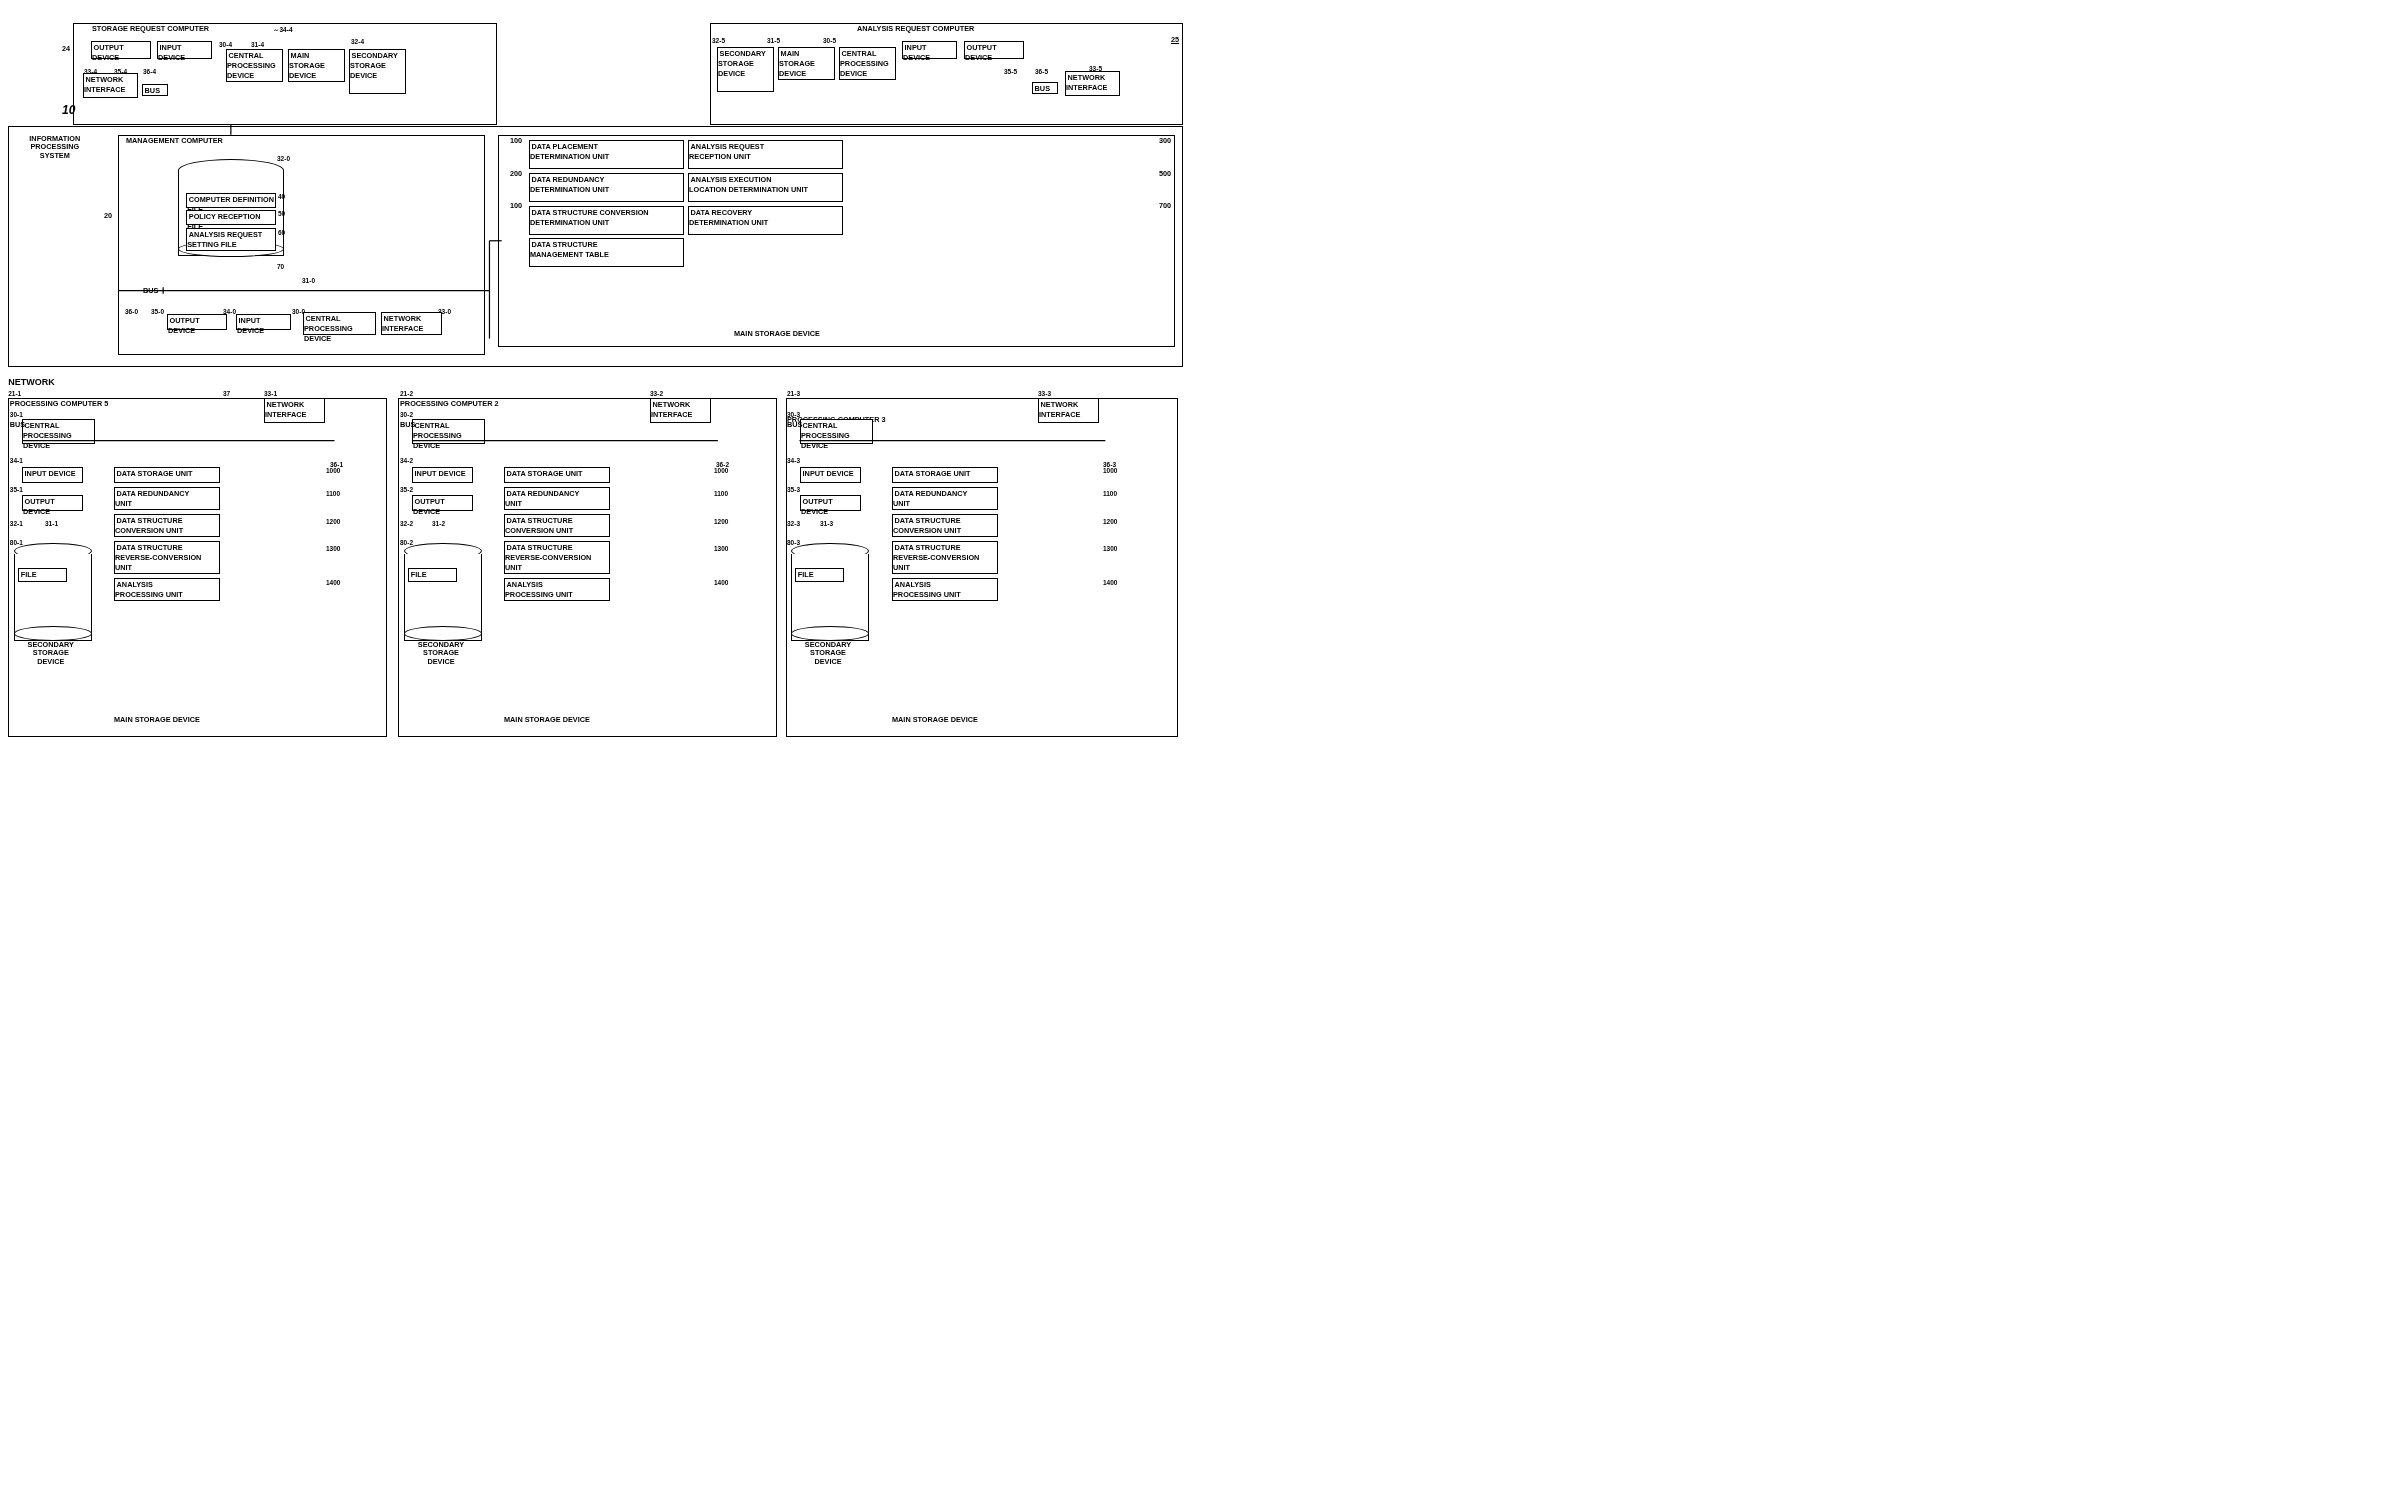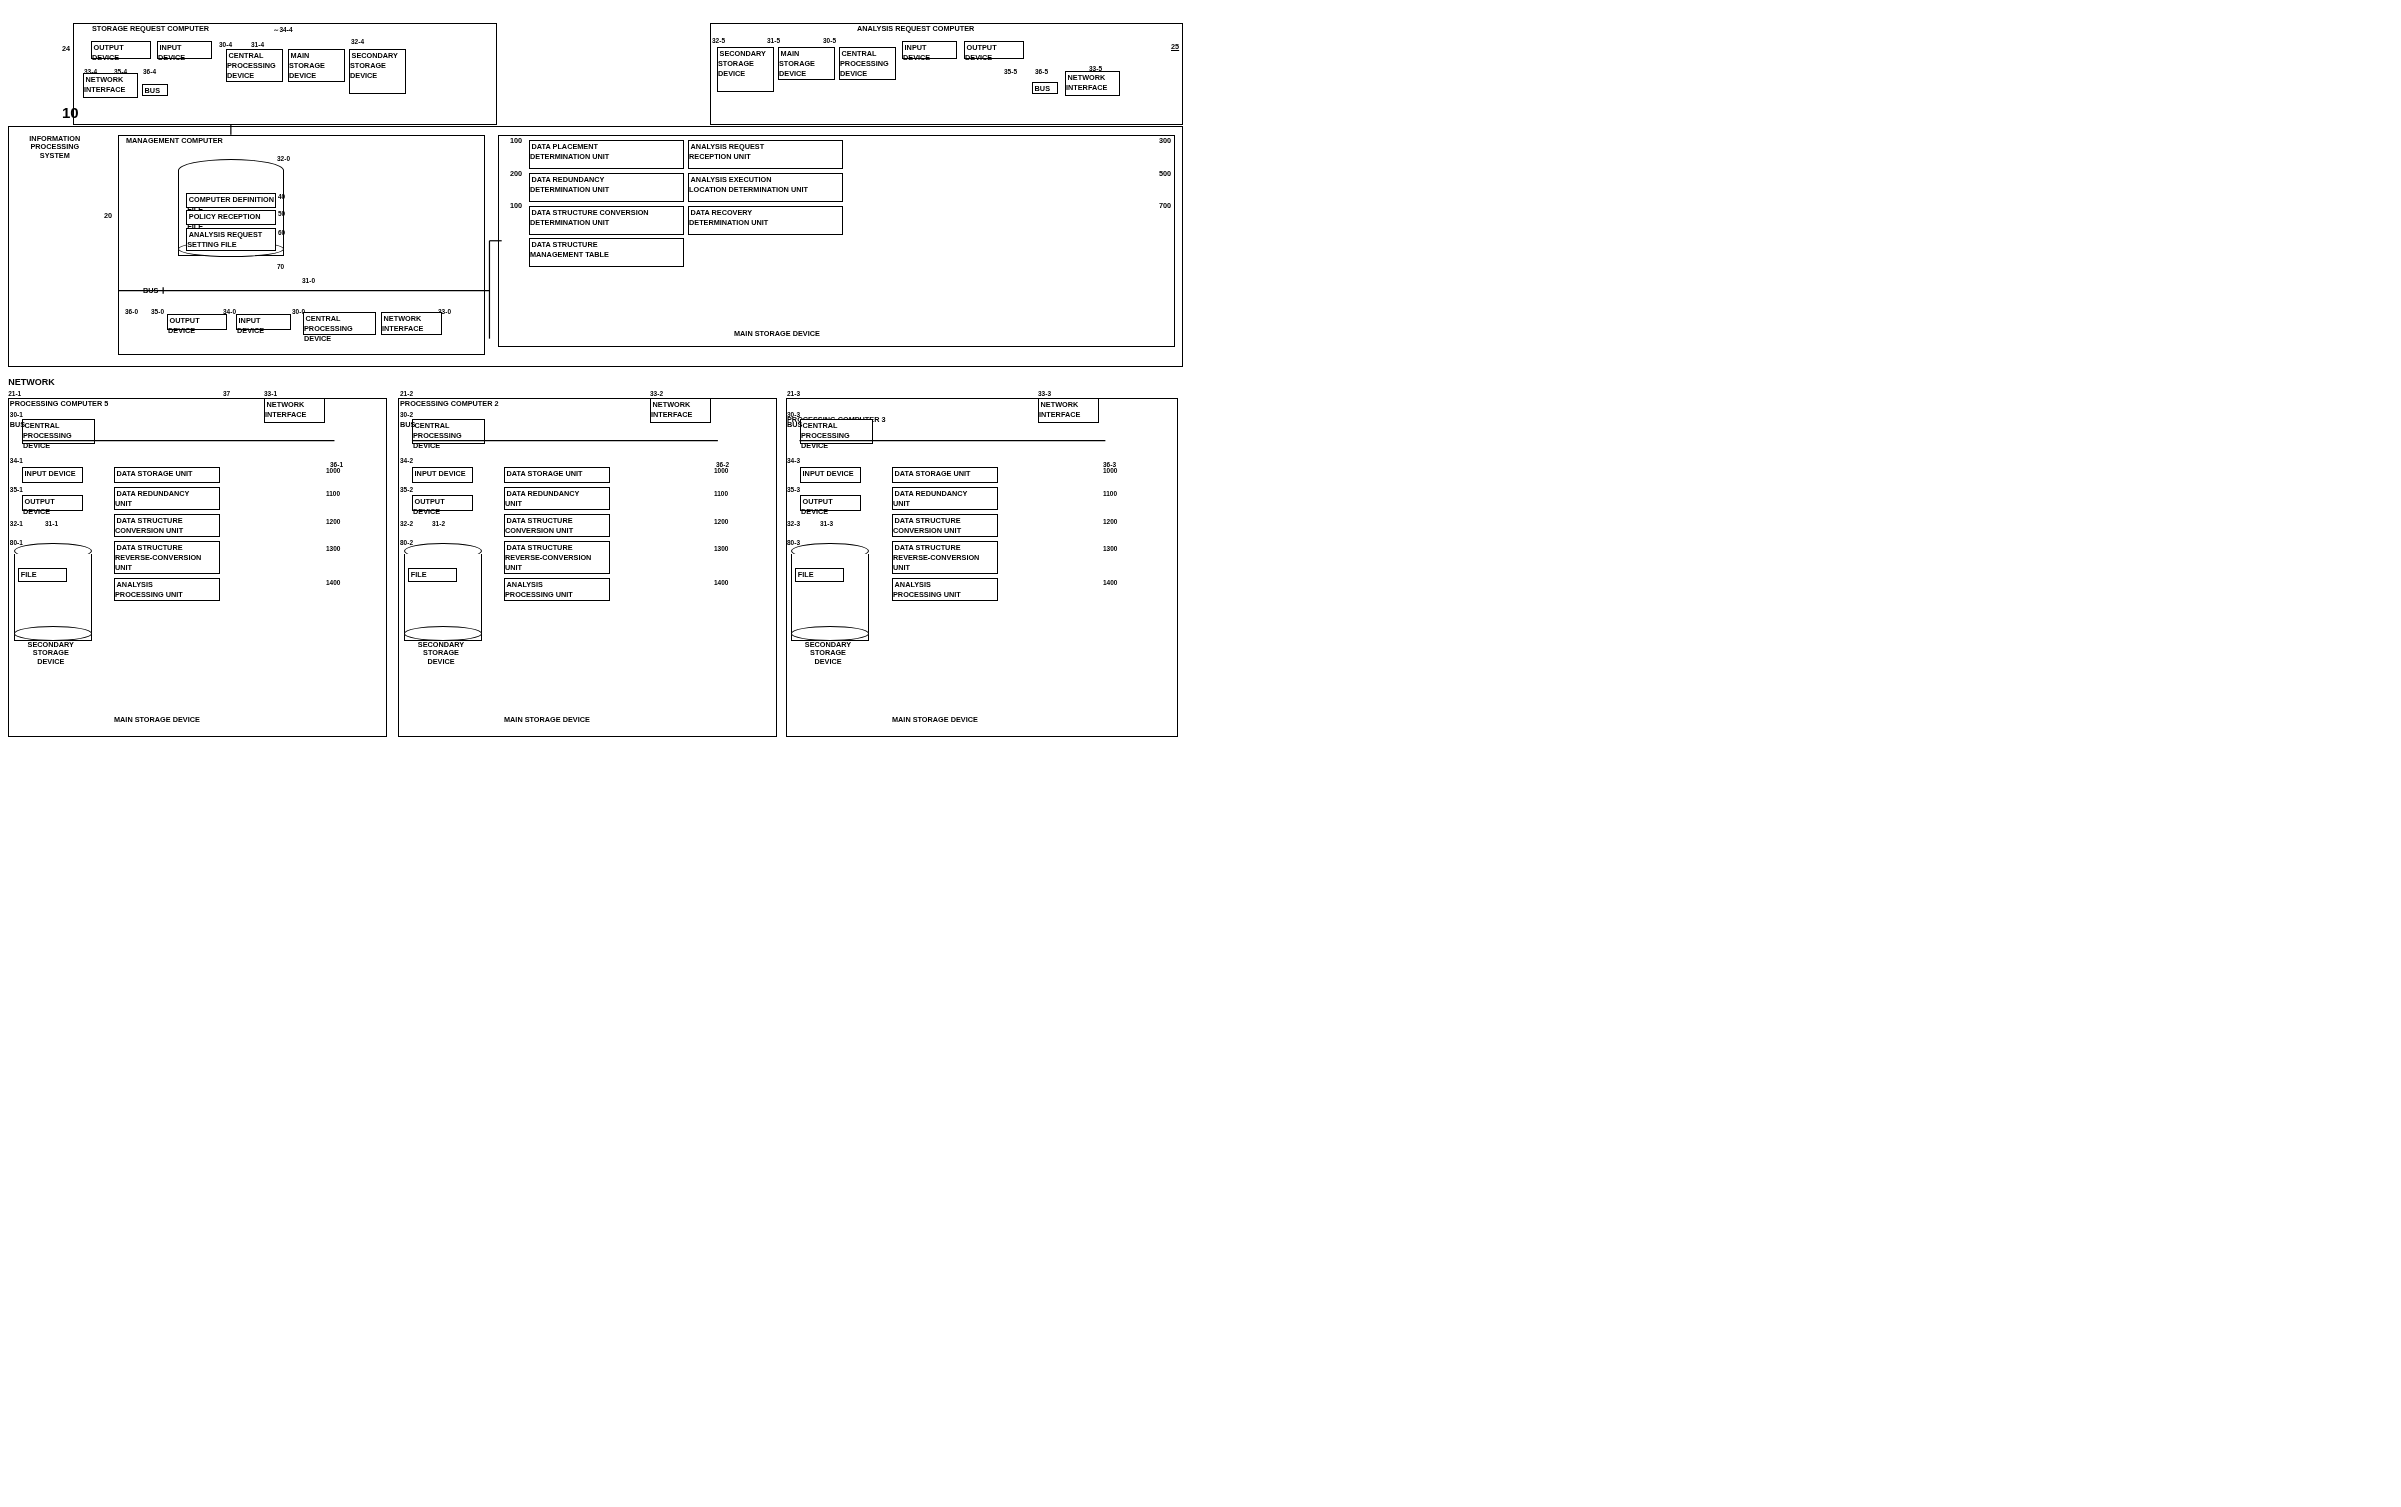--- a/index.html
+++ b/index.html
@@ -89,26 +89,26 @@
   <span class="label" style="left:84px;top:68px;font-size:6.5px;">33-4</span>
 
   <div class="box" style="left:142px;top:84px;width:26px;height:12.2px;">
     <span class="box-label">BUS</span>
   </div>
 
   <span class="label" style="left:114px;top:68px;font-size:6.5px;">35-4</span>
 
   <span class="label" style="left:143px;top:68px;font-size:6.5px;">36-4</span>
 
-  <span class="label" style="left:62px;top:104px;font-size:15px;">10</span>
+  <span class="label" style="left:62px;top:104px;font-size:12px;font-style:italic;">10</span>
 
   <div class="box" style="left:710px;top:23px;width:473px;height:102px;"></div>
   <span class="label" style="left:857px;top:24.5px;">ANALYSIS REQUEST COMPUTER</span>
 
-  <span class="label" style="left:1171px;top:43px;text-decoration:underline;">25</span>
+  <span class="label" style="left:1171px;top:36px;text-decoration:underline;">25</span>
 
   <span class="label" style="left:712px;top:37px;font-size:6.5px;">32-5</span>
 
   <div class="box" style="left:717px;top:47px;width:57px;height:45px;">
     <span class="box-label">SECONDARY<br>STORAGE<br>DEVICE</span>
   </div>
 
   <span class="label" style="left:767px;top:37px;font-size:6.5px;">31-5</span>
 
   <div class="box" style="left:778px;top:47px;width:57px;height:33px;">

